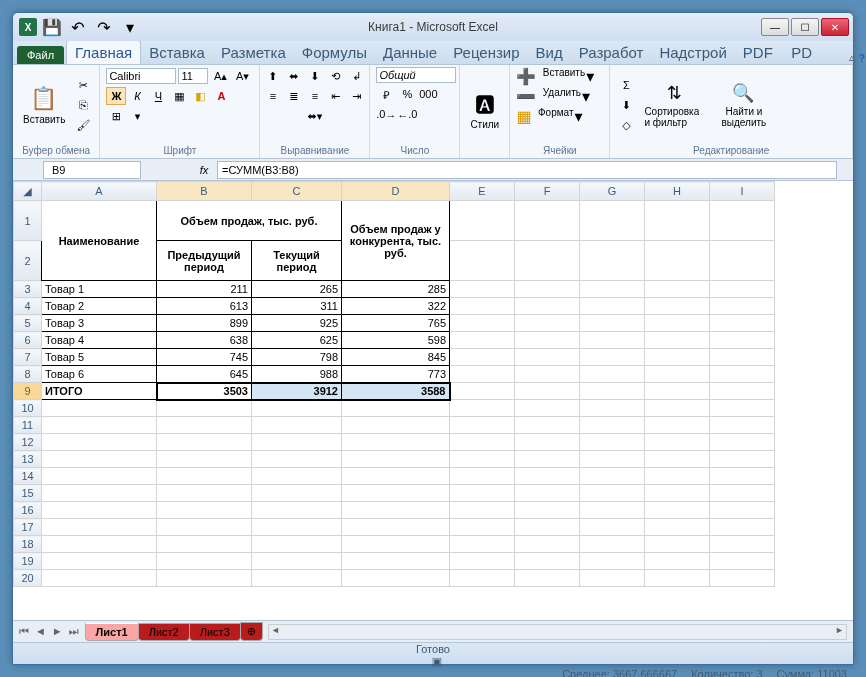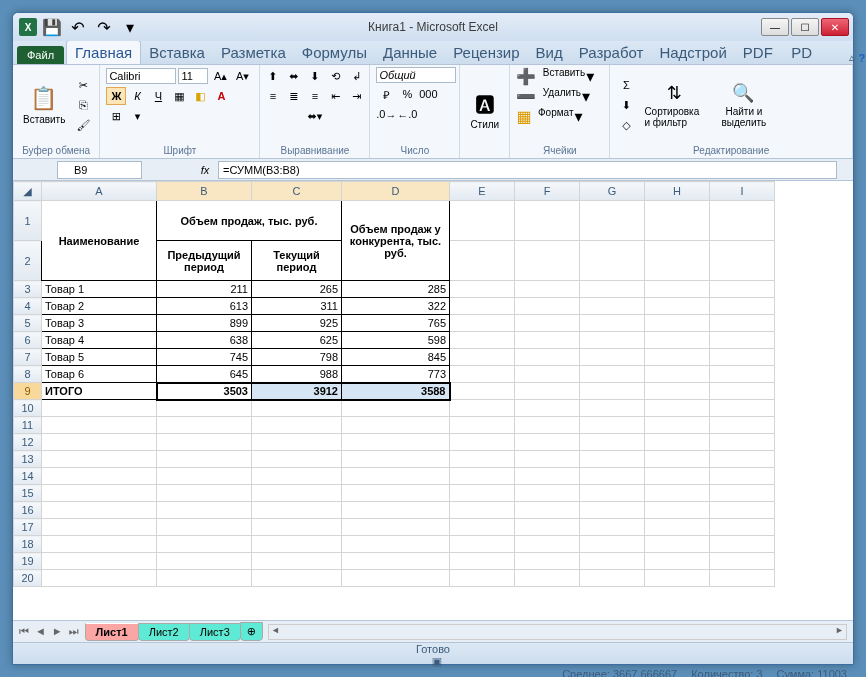--- a/index.html
+++ b/index.html
@@ -29,21 +29,21 @@
 .small-col { display: flex; flex-direction: column; gap: 2px; }
 .small-btn { width: 20px; height: 18px; display: flex; align-items: center; justify-content: center; font-size: 11px; cursor: pointer; border-radius: 2px; }
 .font-row { display: flex; gap: 2px; align-items: center; }
 .font-select { border: 1px solid #abc; font-size: 11px; padding: 1px 2px; background: #fff; }
 .fs-wide { width: 70px; }
 .fs-narrow { width: 30px; }
 .btn-row { display: flex; gap: 1px; }
 .mini-btn { width: 20px; height: 18px; display: flex; align-items: center; justify-content: center; font-size: 11px; cursor: pointer; border: 1px solid transparent; }
 .mini-btn.toggled { background: #fce5b6; border-color: #e0a852; }
 .name-formula { display: flex; height: 22px; border-bottom: 1px solid #b4c5d8; background: #e8eef6; align-items: center; }
-.name-box { width: 85px; border: 1px solid #abc; background: #fff; font-size: 11px; padding: 2px 16px; margin-left: 44px; }
+.name-box { width: 98px; border: 1px solid #abc; background: #fff; font-size: 11px; padding: 2px 8px; margin-left: 30px; }
 .fx-btns { display: flex; gap: 2px; margin: 8px 4px; }
 .fx-btn { width: 18px; height: 18px; font-size: 11px; display: flex; align-items: center; justify-content: center; cursor: pointer; font-style: italic; }
 .formula-input { flex: 1; border: 1px solid #abc; background: #fff; font-size: 11px; padding: 2px 4px; margin-right: 16px; }
 .sheet-area { flex: 1; display: flex; overflow: hidden; background: #fff; position: relative; }
 .grid-wrap { flex: 1; overflow: auto; }
 table.grid { border-collapse: collapse; table-layout: fixed; }
 .grid th, .grid td { border: 1px solid #d4d4d4; font-size: 11px; height: 17px; padding: 0 3px; white-space: nowrap; overflow: hidden; }
 .grid th { background: linear-gradient(#f5f8fb,#e2e9f1); color: #3b5b7b; font-weight: normal; text-align: center; }
 .grid th.col-h { height: 19px; }
 .grid th.row-h { width: 28px; text-align: center; }
@@ -59,21 +59,21 @@
 th.active-h { background: #f9d99b !important; color: #8a5a0a; }
 th.sel-h { background: #f9e6c2 !important; }
 .col-A { width: 115px; } .col-B { width: 95px; } .col-C { width: 90px; } .col-D { width: 108px; }
 .col-std { width: 65px; }
 .tall-row td, .tall-row th { height: 40px; vertical-align: middle; }
 .hdr-cell { font-weight: bold; text-align: center !important; white-space: normal !important; }
 .bold-cell { font-weight: bold; }
 .sheet-tabs { height: 22px; background: #e8eef6; display: flex; align-items: center; border-top: 1px solid #b4c5d8; font-size: 11px; }
 .sheet-nav { display: flex; gap: 2px; padding: 0 4px; }
 .sheet-nav span { cursor: pointer; color: #666; padding: 0 2px; }
-.sheet-tab { padding: 2px 10px; border: 1px solid #aaa; background: #5eead4; cursor: pointer; border-radius: 0 0 4px 4px; margin-right: -1px; }
+.sheet-tab { padding: 2px 10px; border: 1px solid #aaa; background: #b91c1c; cursor: pointer; border-radius: 0 0 4px 4px; margin-right: -1px; }
 .sheet-tab.active { background: #fca5a5; font-weight: bold; border-top-color: #fff; }
 .hscroll-placeholder { flex: 1; margin: 0 6px; height: 16px; background: #e8eef6; border: 1px solid #ccc; position: relative; }
 .hscroll-placeholder::before { content: '◄'; position: absolute; left: 2px; font-size: 9px; color: #666; }
 .hscroll-placeholder::after { content: '►'; position: absolute; right: 2px; font-size: 9px; color: #666; }
 .statusbar { height: 22px; background: linear-gradient(#dce8f4,#cdddee); display: flex; align-items: center; font-size: 11px; color: #3b5b7b; padding: 0 6px; border-top: 1px solid #b4c5d8; flex-direction: column; }
 .status-left { }
 .status-center { margin-left: auto; display: flex; gap: 14px; }
 .status-right { margin-left: 14px; display: flex; align-items: center; gap: 4px; }
 .view-btn { width: 18px; height: 16px; border: 1px solid #aaa; background: #f5f5f5; cursor: pointer; }
 .view-btn.active { background: #fce5b6; border-color: #e0a852; }

